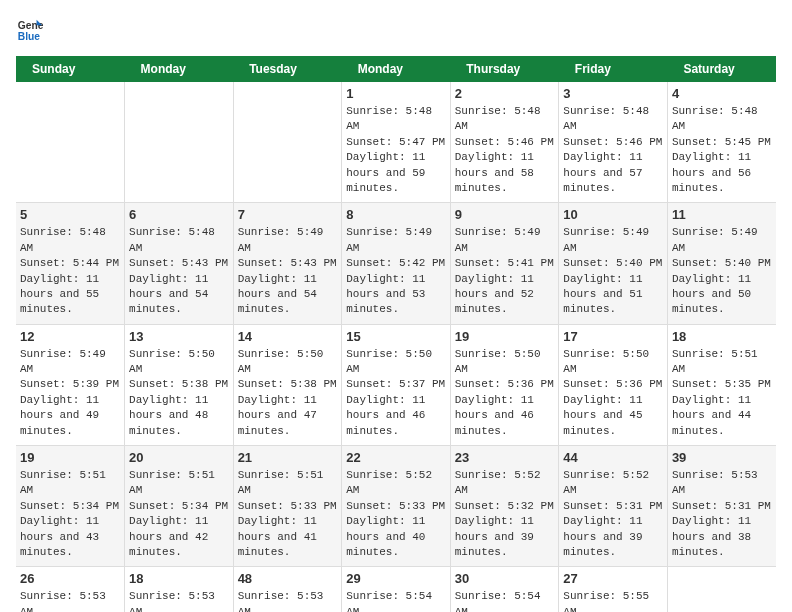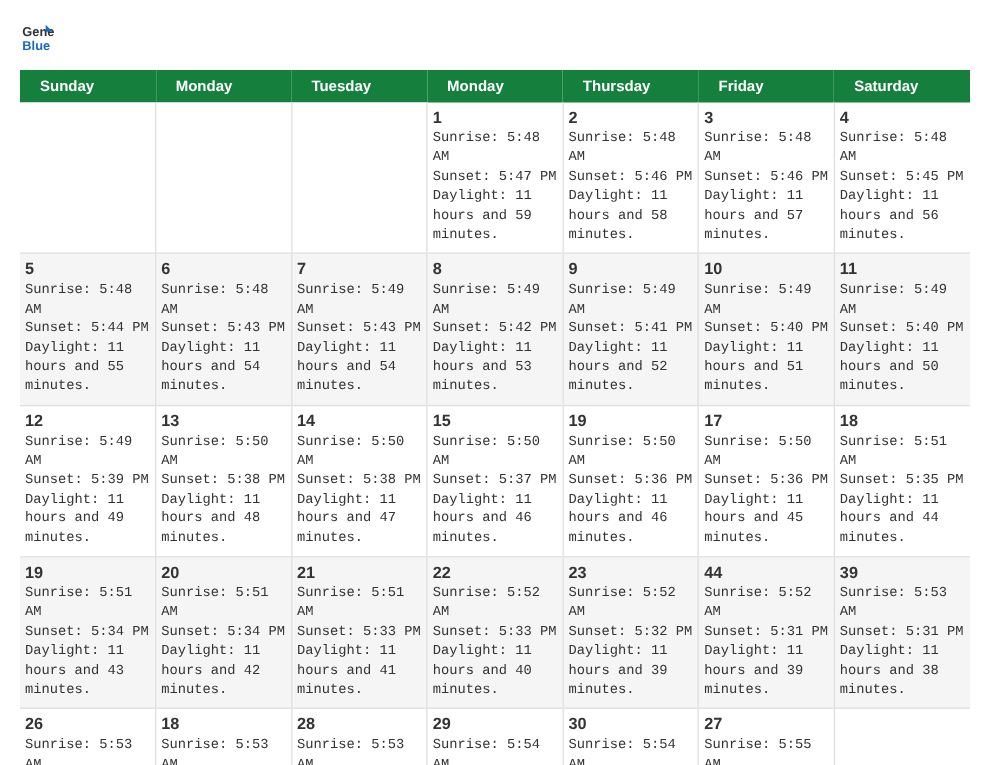--- a/index.html
+++ b/index.html
@@ -244,21 +244,21 @@
       <tr>
         <td>
           <div class="day-number">26</div>
           <div class="day-info">Sunrise: 5:53 AM<br>Sunset: 5:30 PM<br>Daylight: 11 hours and 37 minutes.</div>
         </td>
         <td>
           <div class="day-number">18</div>
           <div class="day-info">Sunrise: 5:53 AM<br>Sunset: 5:30 PM<br>Daylight: 11 hours and 36 minutes.</div>
         </td>
         <td>
-          <div class="day-number">28</div>
+          <div class="day-number">48</div>
           <div class="day-info">Sunrise: 5:53 AM<br>Sunset: 5:29 PM<br>Daylight: 11 hours and 35 minutes.</div>
         </td>
         <td>
           <div class="day-number">29</div>
           <div class="day-info">Sunrise: 5:54 AM<br>Sunset: 5:29 PM<br>Daylight: 11 hours and 34 minutes.</div>
         </td>
         <td>
           <div class="day-number">30</div>
           <div class="day-info">Sunrise: 5:54 AM<br>Sunset: 5:28 PM<br>Daylight: 11 hours and 34 minutes.</div>
         </td>

